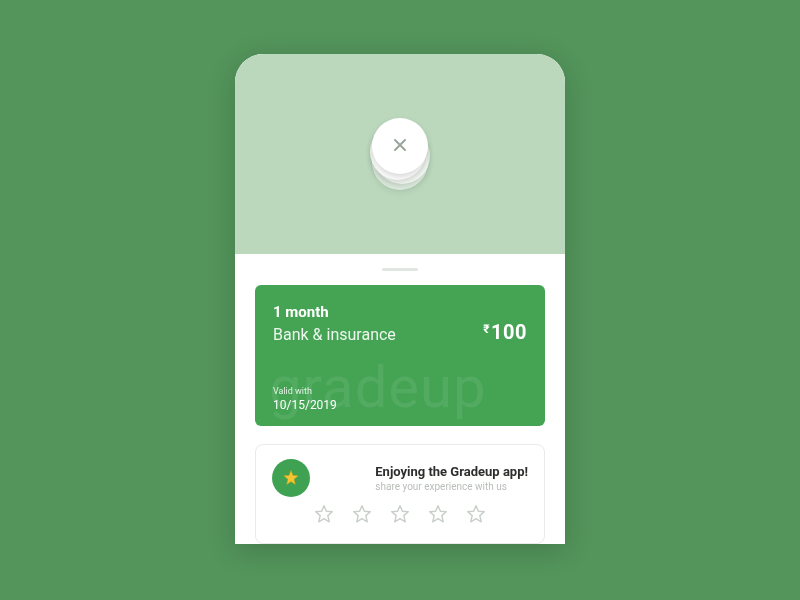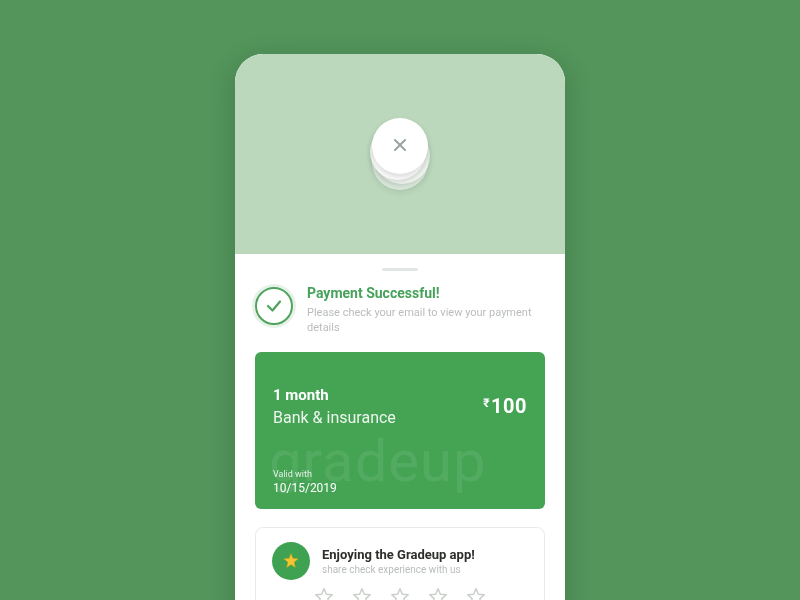--- a/index.html
+++ b/index.html
@@ -107,22 +107,21 @@
       background: #44a454;
       border-radius: 6px;
       padding: 18px 18px 14px 18px;
       color: #fff;
       position: relative;
       overflow: hidden;
     }
     .plan-top {
       display: flex;
       justify-content: space-between;
-      align-items: center;
-      margin-top: 16px;
+      align-items: flex-end;
     }
     .plan-left h4 {
       font-size: 15px;
       font-weight: 700;
       margin-bottom: 4px;
     }
     .plan-left .sub {
       font-size: 16px;
       opacity: 0.9;
     }
@@ -157,20 +156,21 @@
     .rating-card {
       margin: 0 20px 0 20px;
       border: 1px solid #e7ece7;
       border-radius: 8px;
       padding: 14px 16px 18px 16px;
     }
     .rating-top {
       display: flex;
       align-items: center;
       margin-bottom: 6px;
+      justify-content: space-between;
     }
     .star-badge {
       width: 38px;
       height: 38px;
       border-radius: 50%;
       background: #3fa252;
       display: flex;
       align-items: center;
       justify-content: center;
       margin-right: 12px;
@@ -220,31 +220,20 @@
             <path d="M3 3 L13 13 M13 3 L3 13" stroke="#9aa59c" stroke-width="2" stroke-linecap="round" fill="none"></path>
           </svg>
         </span>
       </div>
     </div>
   </div>
 
   <div class="content">
     <div class="pull-handle"></div>
 
-    <div class="status-row">
-      <div class="check-circle">
-        <svg viewBox="0 0 24 24">
-          <path d="M4 12 L10 18 L20 6" fill="none" stroke="#50a35d" stroke-width="3" stroke-linecap="round" stroke-linejoin="round"></path>
-        </svg>
-      </div>
-      <div class="status-text">
-        <h3>Payment Successful!</h3>
-        <p>Please check your email to view your payment details</p>
-      </div>
-    </div>
 
     <div class="plan-card">
       <div class="plan-watermark">gradeup</div>
       <div class="plan-top">
         <div class="plan-left">
           <h4>1 month</h4>
           <div class="sub">Bank &amp; insurance</div>
         </div>
         <div class="plan-price">
           <span class="currency">₹</span><span>100</span>
@@ -258,21 +247,21 @@
 
     <div class="rating-card">
       <div class="rating-top">
         <div class="star-badge">
           <svg viewBox="0 0 24 24">
             <path d="M12 2 L14.5 8.5 L21.5 9 L16 13.5 L17.8 20.5 L12 16.8 L6.2 20.5 L8 13.5 L2.5 9 L9.5 8.5 Z" fill="#f6c433" stroke="#e6a100" stroke-width="0.5"></path>
           </svg>
         </div>
         <div class="rating-text">
           <h5>Enjoying the Gradeup app!</h5>
-          <p>share check experience with us</p>
+          <p>share your experience with us</p>
         </div>
       </div>
       <div class="stars-row">
         <span class="rate-star"><svg viewBox="0 0 24 24">
               <path d="M12 3 L14.6 9 L21 9.5 L16.2 13.8 L17.7 20.5 L12 17 L6.3 20.5 L7.8 13.8 L3 9.5 L9.4 9 Z"></path>
             </svg></span>
         <span class="rate-star"><svg viewBox="0 0 24 24">
               <path d="M12 3 L14.6 9 L21 9.5 L16.2 13.8 L17.7 20.5 L12 17 L6.3 20.5 L7.8 13.8 L3 9.5 L9.4 9 Z"></path>
             </svg></span>
         <span class="rate-star"><svg viewBox="0 0 24 24">

